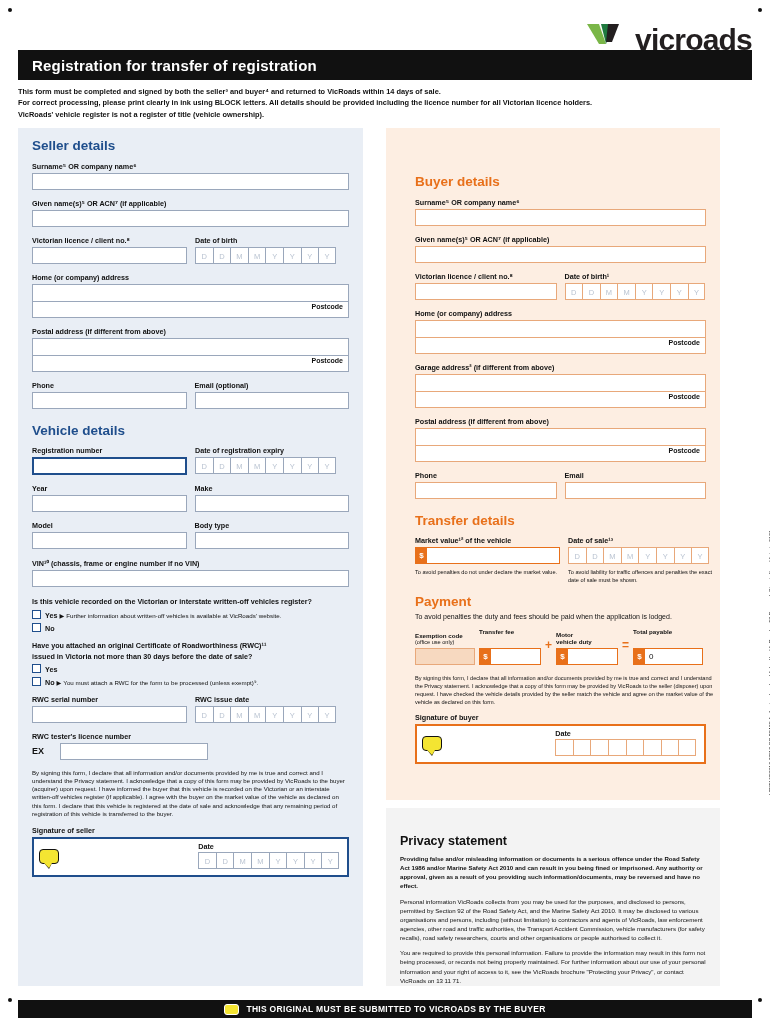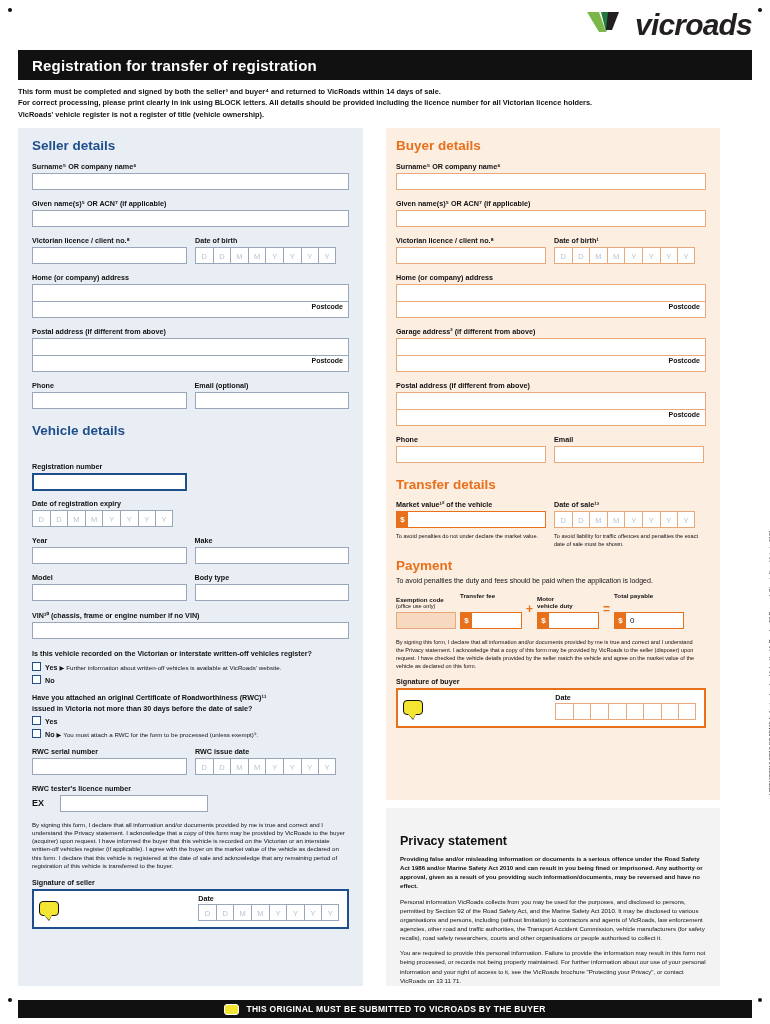--- a/index.html
+++ b/index.html
@@ -35,22 +35,22 @@
     letter-spacing: 0.6px;
     display: flex; align-items: center; padding-left: 18px;
   }
   .form-tab:after {
     content: ""; position: absolute; right: -13px; top: 0;
     border-top: 13px solid transparent;
     border-bottom: 13px solid transparent;
     border-left: 13px solid #7ab648;
   }
   .logo {
-    position: absolute; right: 18px; top: 8px;
-    display: flex; align-items: flex-start; font-style: italic;
+    position: absolute; right: 18px; top: 20px;
+    display: flex; align-items: center;
   }
   .logo-mark { width: 44px; height: 40px; margin-right: 6px; }
   .logo-text {
     font-size: 30px; font-weight: bold; color: #231f20; letter-spacing: -0.8px;
   }
   .title-bar {
     position: absolute; left: 18px; top: 50px; right: 18px;
     height: 30px; background: #111; color: #fff;
     display: flex; align-items: center; padding-left: 14px;
     font-size: 15px; font-weight: bold; letter-spacing: 0.2px;
@@ -250,21 +250,21 @@
           <div class="fld"></div>
         </div>
         <div style="width:155px;">
           <span class="lbl">Email (optional)</span>
           <div class="fld"></div>
         </div>
       </div>
 
       <div class="h-blue" style="margin-top:14px;">Vehicle details</div>
 
-      <div class="row" style="margin-top:24px;flex-direction:column;">
+      <div class="row" style="margin-top:8px;">
         <div style="width:155px;">
           <span class="lbl">Registration number</span>
           <div class="fld" style="border:2px solid #1f4e8c;height:18px;"></div>
         </div>
         <div style="width:150px;">
           <span class="lbl">Date of registration expiry</span>
           <div class="boxrow">
             <i>D</i>
             <i>D</i>
             <i>M</i>
@@ -375,21 +375,21 @@
               <i>Y</i>
               <i>Y</i>
             </div>
           </div>
         </div>
       </div>
     </div>
   </div>
 
   <div class="panel-buyer">
-    <div style="padding:10px 14px 0 10px;">
+    <div style="padding:10px 14px 0 29px;margin-top:36px;">
       <div class="h-orange">Buyer details</div>
 
       <div style="margin-top:9px;">
         <span class="lbl">Surname⁵ OR company name⁶</span>
         <div class="fld"></div>
       </div>
 
       <div style="margin-top:9px;">
         <span class="lbl">Given name(s)⁵ OR ACN⁷ (if applicable)</span>
         <div class="fld"></div>

